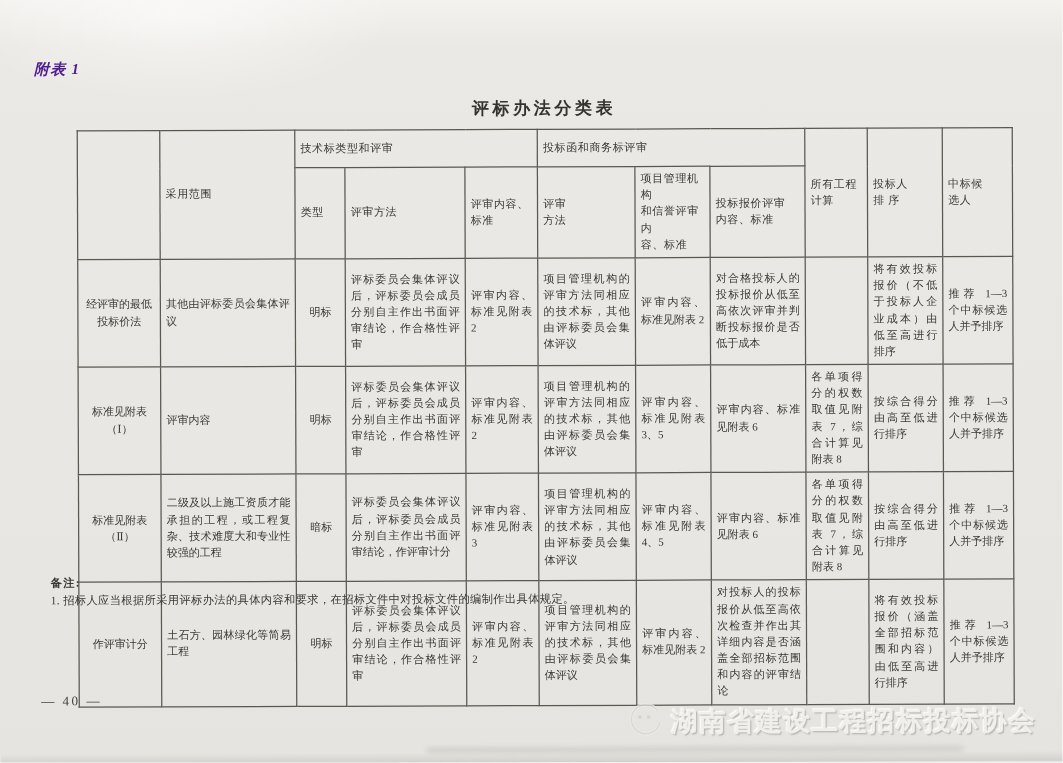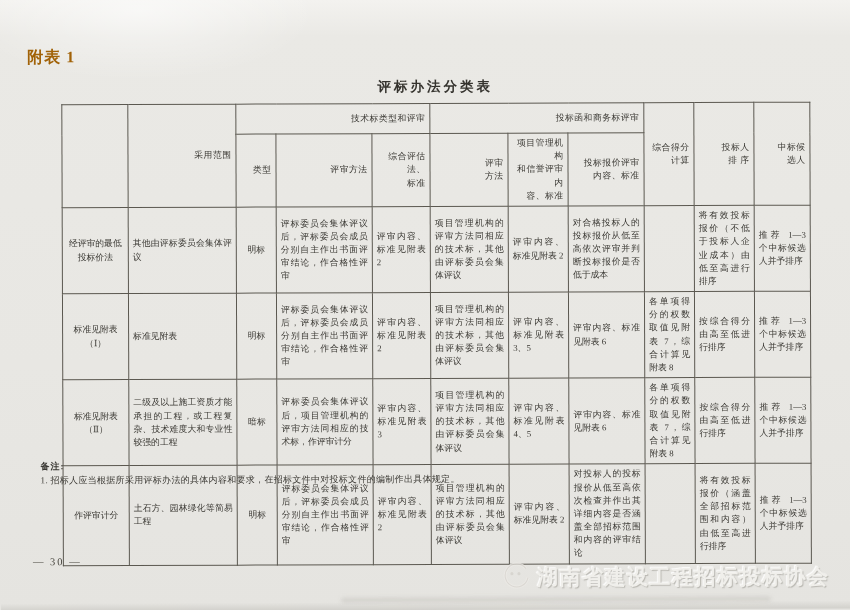--- a/index.html
+++ b/index.html
@@ -11,38 +11,38 @@
     position: relative;
   }
   .page { position: absolute; inset: 0; transform: rotate(-0.2deg); }
   .glare {
     position: absolute; left: -40px; top: -60px; width: 360px; height: 140px;
     background: radial-gradient(ellipse at center, rgba(255,255,255,0.55), rgba(255,255,255,0) 70%);
     pointer-events: none;
   }
   .annex-label {
     position: absolute; left: 28px; top: 46px;
-    font-size: 16px; font-weight: bold; color: #a16207; letter-spacing: 1px;
+    font-size: 12px; font-weight: bold; color: #4c1d95; letter-spacing: 1px; font-style: italic;
   }
   .doc-title {
     position: absolute; left: 62px; top: 78px; width: 748px;
     text-align: center; font-size: 13.5px; font-weight: bold; letter-spacing: 3px; color: #35332e;
   }
   table.cls {
     position: absolute; left: 62px; top: 103px;
     width: 748px; border-collapse: collapse; table-layout: fixed;
   }
   table.cls th, table.cls td {
     border: 1px solid #5b5850;
     font-size: 8.8px; line-height: 1.5; color: #3a3833;
     padding: 3px 4px; vertical-align: middle;
     overflow: hidden;
   }
   table.cls th {
-    font-weight: normal; text-align: right; white-space: pre-line; letter-spacing: 0.5px; margin-left: 16px;
+    font-weight: normal; text-align: left; white-space: pre-line; letter-spacing: 0.5px; margin-left: 16px;
   }
   tr.hdr-top { height: 30px; }
   tr.hdr-sub { height: 44px; }
   td.c-center { text-align: center; }
   td.c-just { text-align: justify; text-justify: inter-character; }
   .note-block { position: absolute; left: 40px; top: 459px; width: 760px; font-size: 9px; color: #3a3833; }
   .note-label { font-weight: bold; letter-spacing: 1px; }
   .note-item { margin-top: 1px; letter-spacing: 0.3px; }
   .page-number { position: absolute; left: 32px; top: 555px; font-size: 10.5px; color: #45433c; letter-spacing: 2px; }
   .watermark {
@@ -86,31 +86,31 @@
         <col style="width:50px">
       <col style="width:60px">
         <col style="width:56px">
     </colgroup>
     <thead>
       <tr class="hdr-top">
         <th rowspan="2"></th>
         <th rowspan="2">采用范围</th>
         <th colspan="3">技术标类型和评审</th>
         <th colspan="3">投标函和商务标评审</th>
-        <th rowspan="2">综合得分
+        <th rowspan="2">所有工程
 计算</th>
         <th rowspan="2">投标人
 排  序</th>
         <th rowspan="2">中标候
 选人</th>
       </tr>
       <tr class="hdr-sub">
         <th>类型</th>
         <th>评审方法</th>
-        <th>综合评估法、
+        <th>评审内容、
 标准</th>
         <th>评审
 方法</th>
         <th>项目管理机构
 和信誉评审内
 容、标准</th>
         <th>投标报价评审
 内容、标准</th>
       </tr>
     </thead>
@@ -123,36 +123,36 @@
         <td class="c-just">评审内容、标准见附表 2</td>
         <td class="c-just">项目管理机构的评审方法同相应的技术标，其他由评标委员会集体评议</td>
         <td class="c-just">评审内容、标准见附表 2</td>
         <td class="c-just">对合格投标人的投标报价从低至高依次评审并判断投标报价是否低于成本</td>
         <td class="c-just"></td>
         <td class="c-just">将有效投标报价（不低于投标人企业成本）由低至高进行排序</td>
         <td class="c-just">推荐 1—3 个中标候选人并予排序</td>
       </tr>
       <tr style="height:72px">
         <td class="c-center">标准见附表（Ⅰ）</td>
-        <td class="c-just">标准见附表</td>
+        <td class="c-just">评审内容</td>
         <td class="c-center">明标</td>
         <td class="c-just">评标委员会集体评议后，评标委员会成员分别自主作出书面评审结论，作合格性评审</td>
         <td class="c-just">评审内容、标准见附表 2</td>
         <td class="c-just">项目管理机构的评审方法同相应的技术标，其他由评标委员会集体评议</td>
         <td class="c-just">评审内容、标准见附表 3、5</td>
         <td class="c-just">评审内容、标准见附表 6</td>
         <td class="c-just">各单项得分的权数取值见附表 7，综合计算见附表 8</td>
         <td class="c-just">按综合得分由高至低进行排序</td>
         <td class="c-just">推荐 1—3 个中标候选人并予排序</td>
       </tr>
       <tr style="height:66px">
         <td class="c-center">标准见附表（Ⅱ）</td>
         <td class="c-just">二级及以上施工资质才能承担的工程，或工程复杂、技术难度大和专业性较强的工程</td>
         <td class="c-center">暗标</td>
-        <td class="c-just">评标委员会集体评议后，项目管理机构的评审方法同相应的技术标，作评审计分</td>
+        <td class="c-just">评标委员会集体评议后，评标委员会成员分别自主作出书面评审结论，作评审计分</td>
         <td class="c-just">评审内容、标准见附表 3</td>
         <td class="c-just">项目管理机构的评审方法同相应的技术标，其他由评标委员会集体评议</td>
         <td class="c-just">评审内容、标准见附表 4、5</td>
         <td class="c-just">评审内容、标准见附表 6</td>
         <td class="c-just">各单项得分的权数取值见附表 7，综合计算见附表 8</td>
         <td class="c-just">按综合得分由高至低进行排序</td>
         <td class="c-just">推荐 1—3 个中标候选人并予排序</td>
       </tr>
       <tr style="height:67px">
         <td class="c-center">作评审计分</td>
@@ -168,21 +168,21 @@
         <td class="c-just">推荐 1—3 个中标候选人并予排序</td>
       </tr>
     </tbody>
   </table>
 
   <div class="note-block">
     <div class="note-label">备注:</div>
     <div class="note-item">1.  招标人应当根据所采用评标办法的具体内容和要求，在招标文件中对投标文件的编制作出具体规定。</div>
   </div>
 
-  <div class="page-number">— 30 —</div>
+  <div class="page-number">— 40 —</div>
 
   <div class="watermark">
     <span class="wm-logo">
       <svg width="30" height="30" viewBox="0 0 30 30">
         <path d="M 25 8 A 11.5 11.5 0 1 0 27 17" fill="none" stroke="#eceae6" stroke-width="3"></path>
         <path d="M 25 8 A 11.5 11.5 0 1 0 27 17" fill="none" stroke="#c9c7c0" stroke-width="1" opacity="0.6"></path>
         <circle cx="11" cy="13" r="1.6" fill="#d4d2cc"></circle>
         <circle cx="18" cy="13" r="1.6" fill="#d4d2cc"></circle>
       </svg>
     </span>

